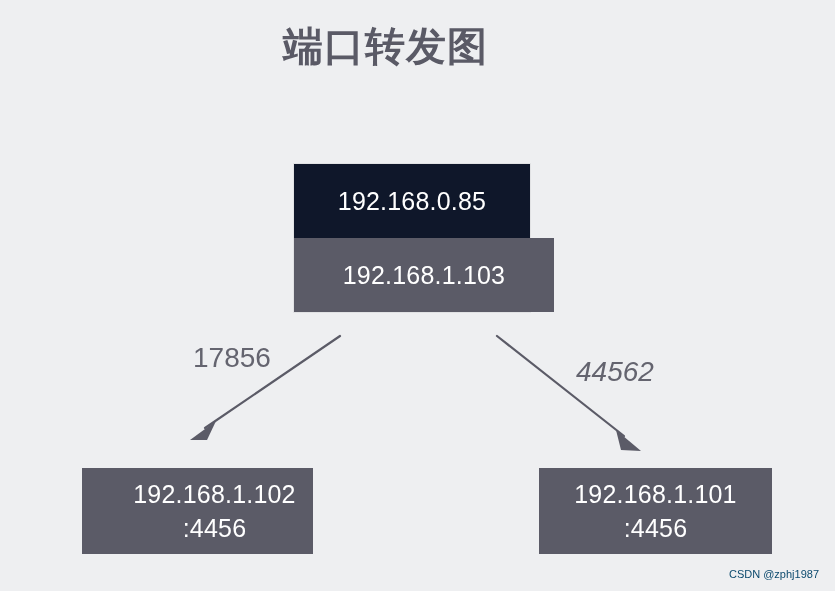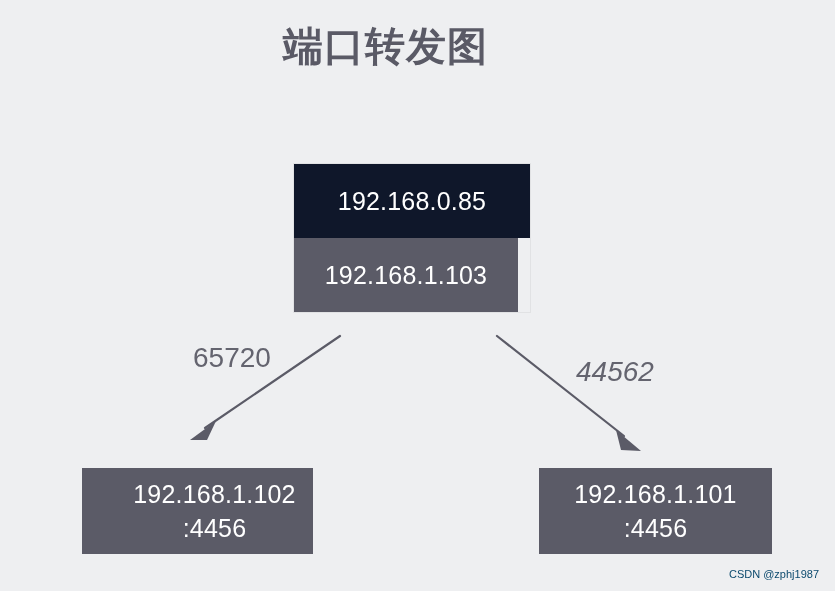--- a/index.html
+++ b/index.html
@@ -68,21 +68,21 @@
     left: 294px;
     top: 164px;
     width: 236px;
     height: 148px;
     box-shadow: 0 0 0 1px rgba(0,0,0,0.05);
   }
   #root-node-public {
     left: 0; top: 0; width: 236px; height: 74px;
   }
   #root-node-private {
-    left: 0; top: 74px; width: 224px; height: 74px;
+    left: 0; top: 74px; width: 260px; height: 74px;
   }
 
   
   #leaf-node-left {
     left: 82px;
     top: 468px;
     width: 231px;
     height: 86px;
     padding-left: 34px;
   }
@@ -148,18 +148,18 @@
   <div class="node-box gray" id="leaf-node-left">
     <span class="node-line">192.168.1.102</span>
     <span class="node-line">:4456</span>
   </div>
 
   <div class="node-box gray" id="leaf-node-right">
     <span class="node-line">192.168.1.101</span>
     <span class="node-line">:4456</span>
   </div>
 
-  <div class="edge-label" id="edge-label-left">65720</div>
+  <div class="edge-label" id="edge-label-left">17856</div>
   <div class="edge-label" id="edge-label-right">44562</div>
 
   <div id="watermark">CSDN @zphj1987</div>
 
 </div>
 
 </body></html>

